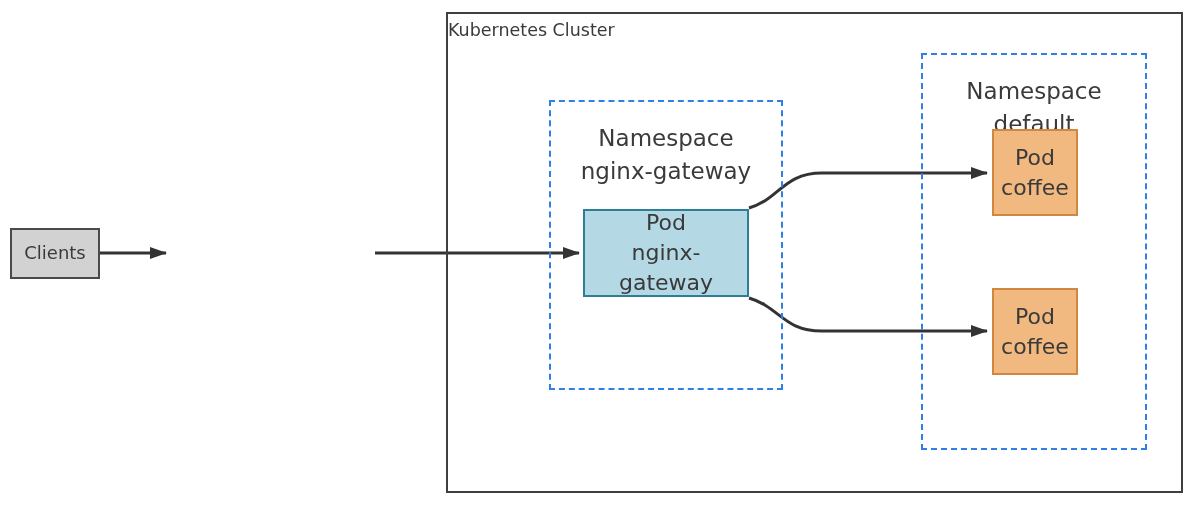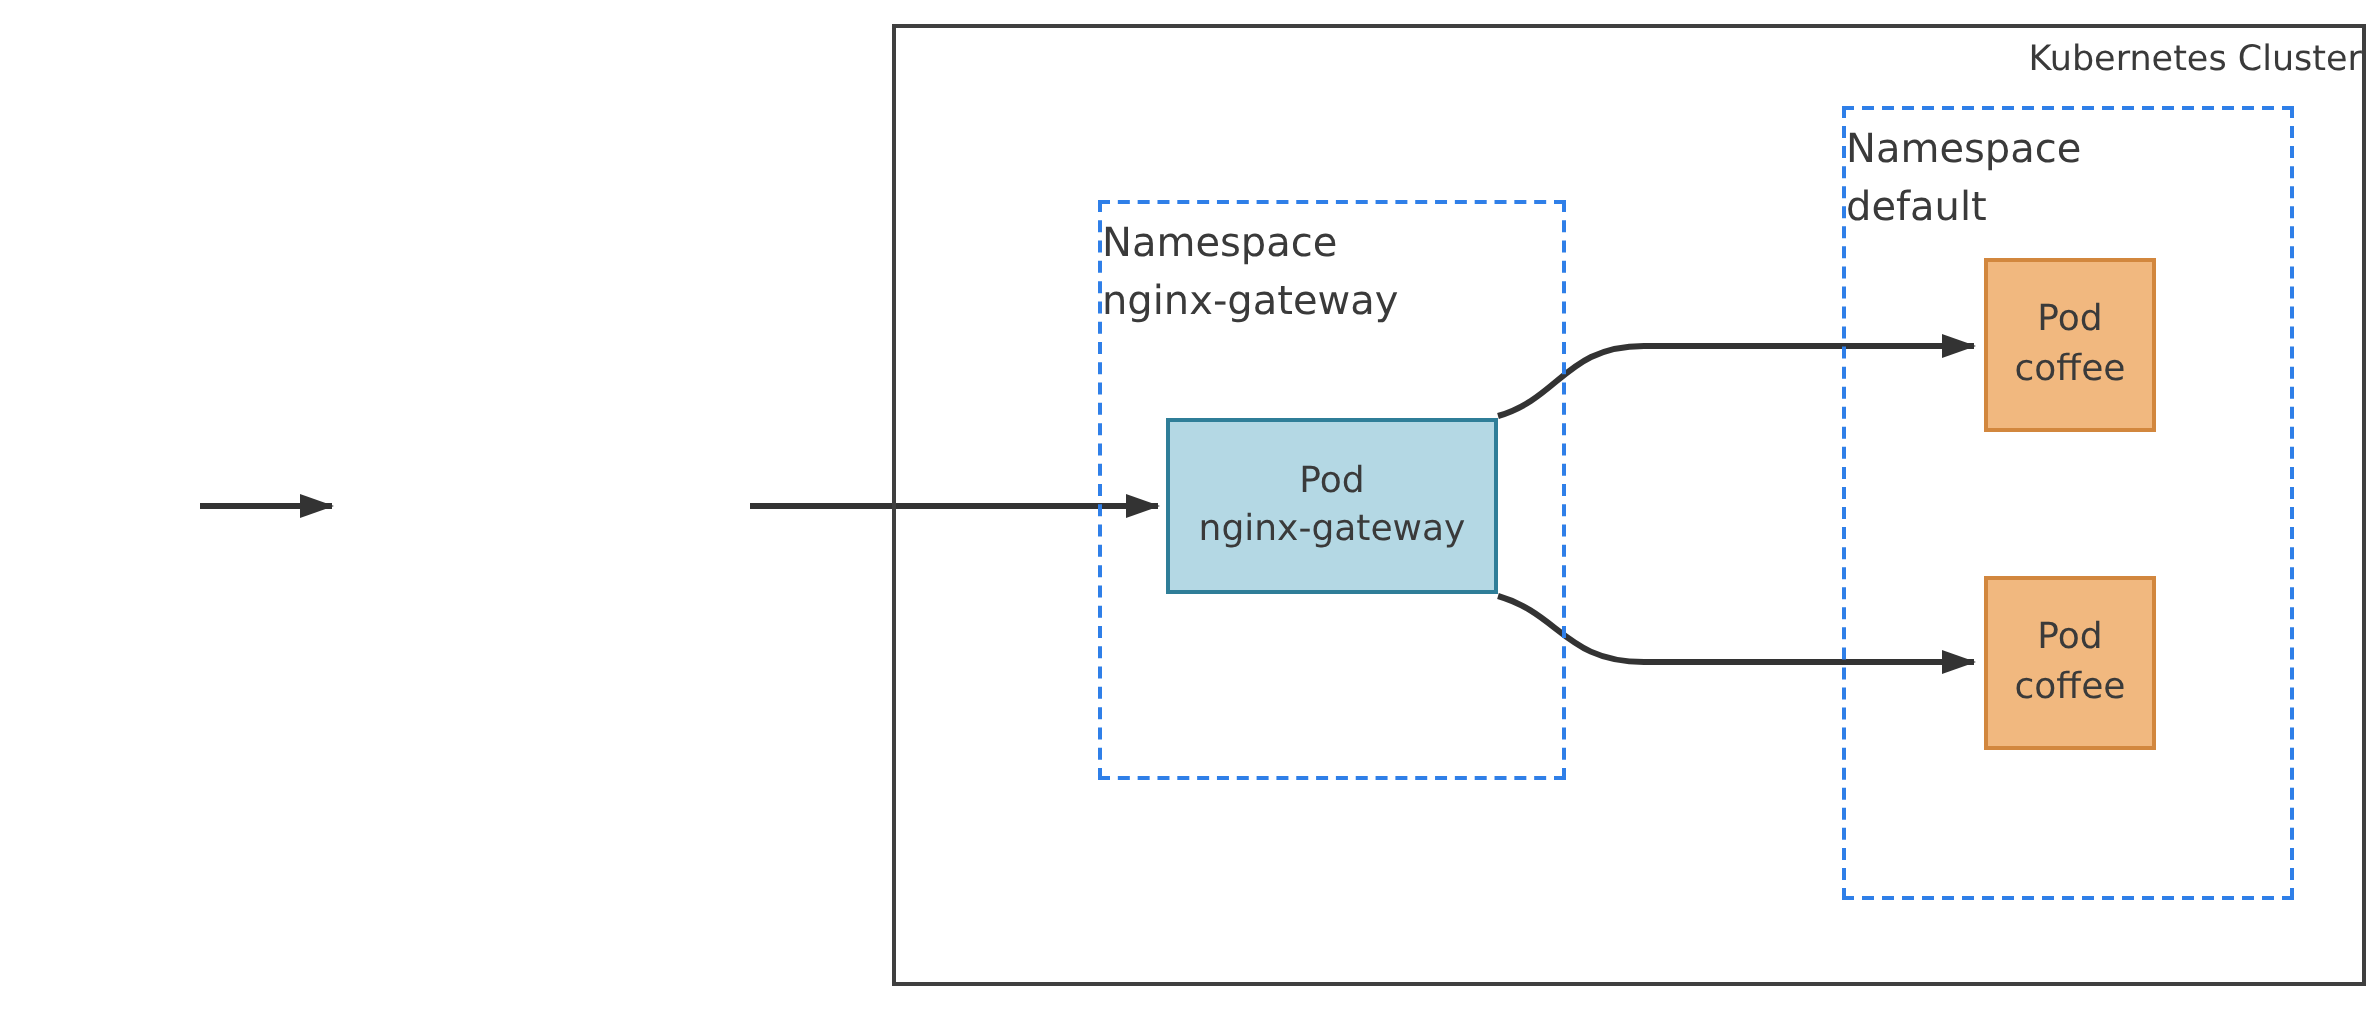--- a/index.html
+++ b/index.html
@@ -18,21 +18,21 @@
   }
   .node {
     position: absolute;
     box-sizing: border-box;
     display: flex;
     align-items: center;
     justify-content: center;
     text-align: center;
     white-space: pre-line;
     line-height: 1.35;
-    font-size: 18px;
+    font-size: 22px;
   }
   .clients {
     left: 10px; top: 228px; width: 90px; height: 51px;
     background: var(--gray-fill, #d2d2d2);
     border: 2px solid var(--gray-border, #4a4a4a);
     font-size: 18px;
   }
   .public-ip {
     left: 170px; top: 192px; width: 205px; height: 120px;
     background: var(--blue-fill, #b4d8e4);
@@ -43,35 +43,36 @@
   .cluster {
     position: absolute;
     box-sizing: border-box;
     left: 446px; top: 12px; width: 737px; height: 481px;
     border: 2px solid var(--cluster-border, #3f3f3f);
     background: transparent;
   }
   .cluster-title {
     position: absolute;
     top: 6px; left: 0; width: 100%;
-    text-align: right;
+    text-align: left;
     font-size: 17.5px;
   }
   .namespace {
     position: absolute;
     box-sizing: border-box;
     border: 2px dashed var(--dashed-border, #2f7fe8);
     background: transparent;
   }
   .ns-title {
     position: absolute;
-    top: 5px; left: 0; width: 100%;
+    top: 20px; left: 0; width: 100%;
+    text-align: center;
     white-space: pre-line;
     line-height: 1.45;
-    font-size: 20px;
+    font-size: 23px;
   }
   .ns-gateway { left: 549px; top: 100px; width: 234px; height: 290px; }
   .ns-default { left: 921px; top: 53px; width: 226px; height: 397px; }
   .pod-gateway {
     left: 583px; top: 209px; width: 166px; height: 88px;
     background: var(--blue-fill, #b4d8e4);
     border: 2px solid var(--blue-border, #2f7e98);
   }
   .pod-coffee {
     width: 86px; height: 87px;
@@ -105,20 +106,21 @@
       <marker id="arrow" markerWidth="18" markerHeight="14" refX="16" refY="6" orient="auto" markerUnits="userSpaceOnUse">
         <path class="arrowhead" d="M0,0 L17,6 L0,12 Z"></path>
       </marker>
     </defs>
     <path class="link" d="M 100 253 L 166 253" marker-end="url(#arrow)"></path>
     <path class="link" d="M 375 253 L 579 253" marker-end="url(#arrow)"></path>
     <path class="link" d="M 749 208 C 780 199 783 173 822 173 L 987 173" marker-end="url(#arrow)"></path>
     <path class="link" d="M 749 298 C 780 307 783 331 822 331 L 987 331" marker-end="url(#arrow)"></path>
   </svg>
 
+  <div class="node clients">Clients</div>
 
 
   <div class="cluster">
     <div class="cluster-title">Kubernetes Cluster</div>
   </div>
 
   <div class="namespace ns-gateway">
     <div class="ns-title">Namespace
 nginx-gateway</div>
   </div>

